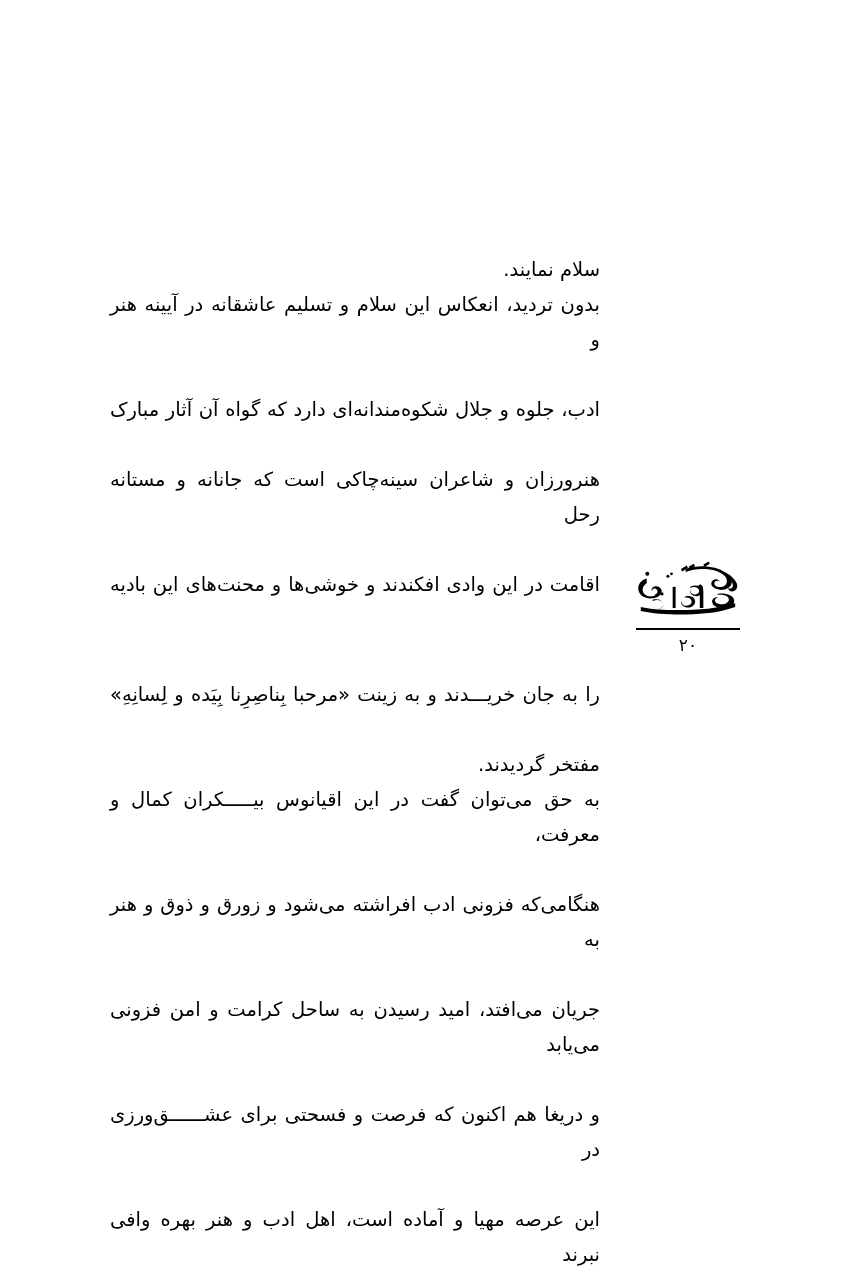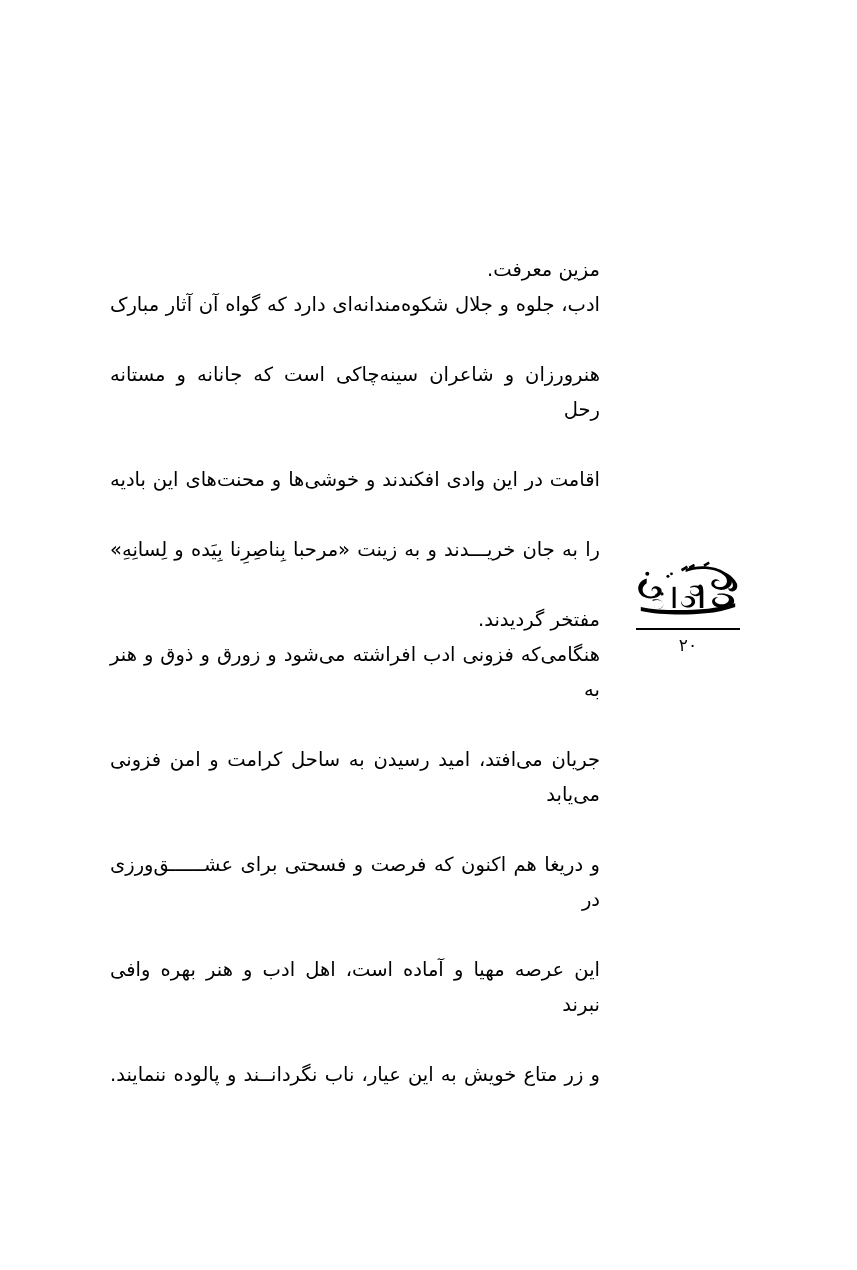--- a/index.html
+++ b/index.html
@@ -59,20 +59,21 @@
     content: "";
     display: inline-block;
     width: 100%;
     height: 0;
   }
   .line.right  { text-align: right; }
   .line.left   { text-align: right; }
 
   .arabic-quote {
     font-family: "DejaVu Sans", "Liberation Sans", sans-serif;
+    margin-top: 40px;
   }
 
   
   .colophon {
     position: absolute;
     left: 622px;
     top: 552px;
     width: 132px;
     text-align: center;
     direction: rtl;
@@ -102,32 +103,34 @@
   }
 </style>
 </head>
 <body>
 
 <div class="page">
 
   <div class="text-column">
 
     <p class="para">
-      <span class="line right">مزین معرفت.</span>
+      <span class="line right">سلام نمایند.</span>
     </p>
 
     <p class="para">
+      <span class="line just">بدون تردید، انعکاس این سلام و تسلیم عاشقانه در آیینه هنر و</span>
       <span class="line just">ادب، جلوه و جلال شکوه‌مندانه‌ای دارد که گواه آن آثار مبارک</span>
       <span class="line just">هنرورزان و شاعران سینه‌چاکی است که جانانه و مستانه رحل</span>
       <span class="line just">اقامت در این وادی افکندند و خوشی‌ها و محنت‌های این بادیه</span>
       <span class="line just arabic-quote">را به جان خریـــدند و به زینت «مرحبا بِناصِرِنا بِیَده و لِسانِهِ»</span>
       <span class="line left">مفتخر گردیدند.</span>
     </p>
 
     <p class="para">
+      <span class="line just">به حق می‌توان گفت در این اقیانوس بیـــــکران کمال و معرفت،</span>
       <span class="line just">هنگامی‌که فزونی ادب افراشته می‌شود و زورق و ذوق و هنر به</span>
       <span class="line just">جریان می‌افتد، امید رسیدن به ساحل کرامت و امن فزونی می‌یابد</span>
       <span class="line just">و دریغا هم اکنون که فرصت و فسحتی برای عشــــــق‌ورزی در</span>
       <span class="line just">این عرصه مهیا و آماده است، اهل ادب و هنر بهره وافی نبرند</span>
       <span class="line just">و زر متاع خویش به این عیار، ناب نگردانــند و پالوده ننمایند.</span>
     </p>
 
   </div>
 
   <div class="colophon">

